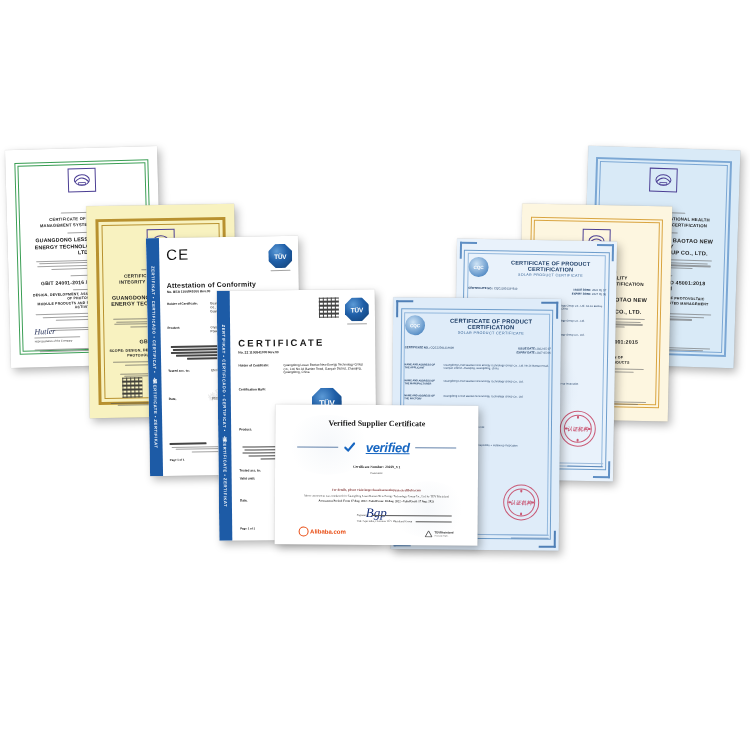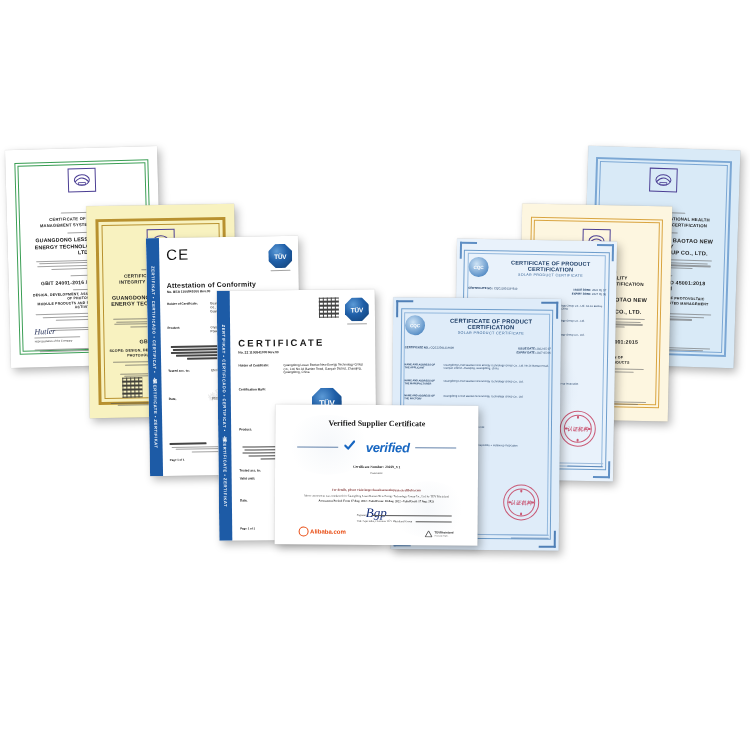--- a/index.html
+++ b/index.html
@@ -611,21 +611,21 @@
     <div class="inner" style="padding:0;">
       <div class="ghost" style="left:8px;top:10px;width:90px;height:60px;opacity:.5;"></div>
       <div class="ghost" style="right:10px;bottom:8px;width:80px;height:56px;opacity:.5;"></div>
 
       <div style="position:absolute;left:0;right:0;top:14px;text-align:center;">
         <div style="font-family:'Liberation Serif',serif;font-weight:700;font-size:8px;color:#1a1a1a;">Verified Supplier Certificate</div>
       </div>
 
       <div style="position:absolute;left:22px;right:22px;top:35px;display:flex;align-items:center;gap:6px;">
         <div style="flex:1;height:1px;background:#30598f;opacity:.75;"></div>
-        <div class="verified" style="font-size:13px;display:flex;align-items:flex-start;gap:11px;">
+        <div class="verified" style="font-size:13px;display:flex;align-items:center;gap:11px;text-decoration:underline;">
           <svg width="11" height="11" viewBox="0 0 12 12">
               <path d="M1.2 6.4 L4.3 9.6 L10.8 1.8" fill="none" stroke="#1766c1" stroke-width="2.4" stroke-linecap="round" stroke-linejoin="round"></path>
             </svg>
           <span>verified</span>
         </div>
         <div style="flex:1;height:1px;background:#30598f;opacity:.75;"></div>
       </div>
 
       <div style="position:absolute;left:0;right:0;top:60px;text-align:center;">
         <div style="font-size:3.6px;font-weight:700;color:#1a1a1a;font-family:'Liberation Serif',serif;">Certificate Number: 23669_V1</div>

